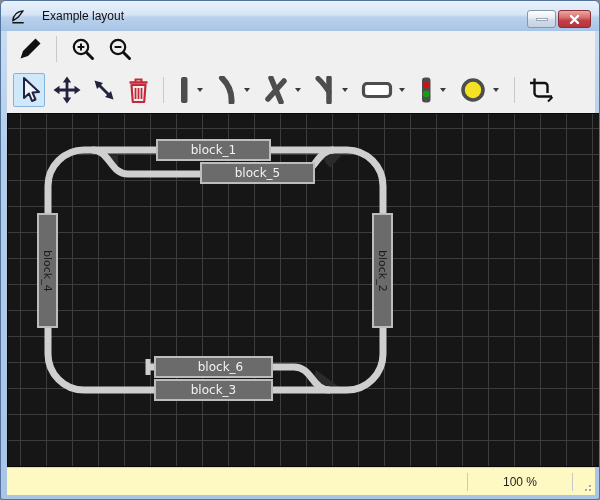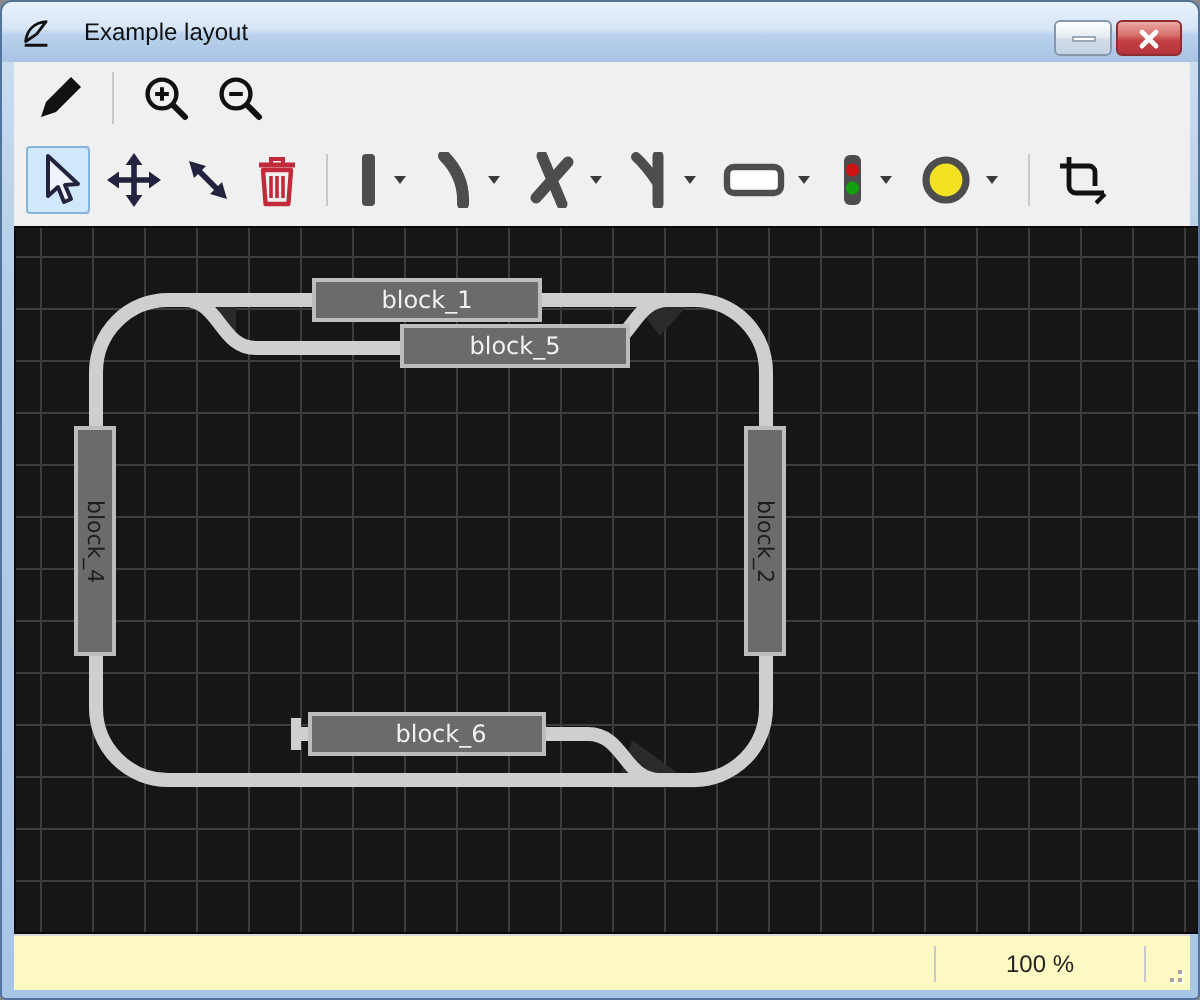--- a/index.html
+++ b/index.html
@@ -248,20 +248,21 @@
         <path d="M 140 253 L 286 253 C 304 253 304 276 322 276" fill="none" stroke="#cfcfcf" stroke-width="7"></path>
 
         <path d="M 140 245 L 140 261" stroke="#cfcfcf" stroke-width="5"></path>
       </svg>
 
       <div class="block b1">block_1</div>
       <div class="block b5">block_5</div>
       <div class="block vert b2">block_2</div>
       <div class="block vert b4">block_4</div>
       <div class="block b6">block_6</div>
+      <div class="block b3">block_3</div>
     </div>
 
     <div class="statusbar">
       <div class="ssep"></div>
       <div class="zoom-panel">100 %</div>
       <div class="ssep"></div>
       <div class="grip-zone">
         <div class="grip">
           <i class="d1"></i>
             <i class="d2"></i>

